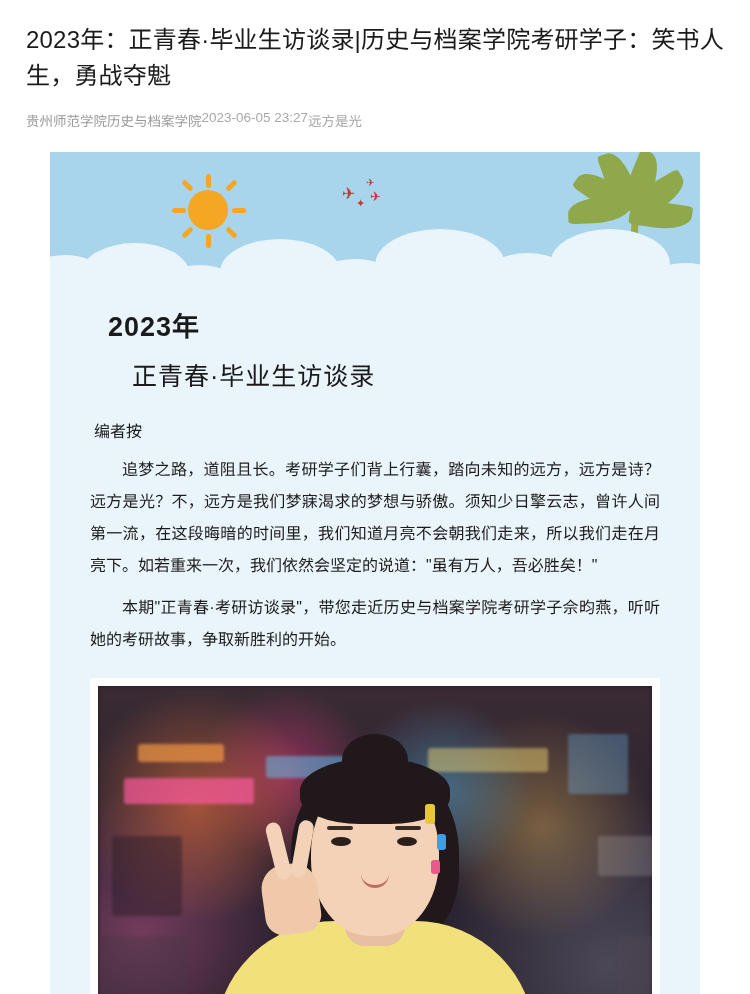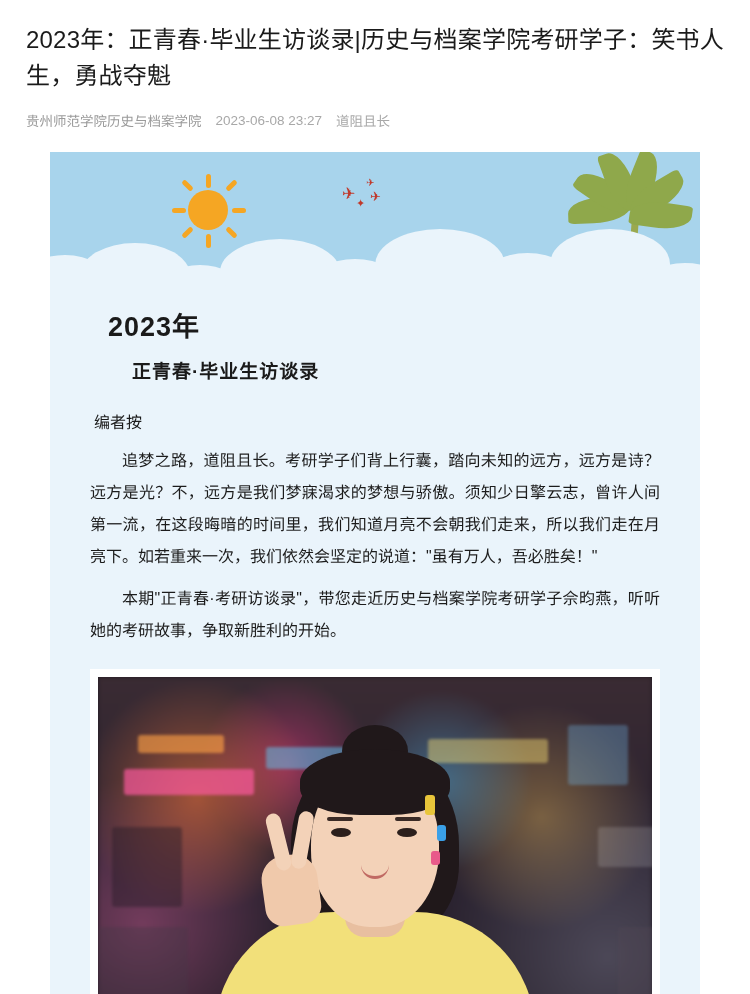--- a/index.html
+++ b/index.html
@@ -23,22 +23,21 @@
   .article-title {
     font-size: 24px;
     line-height: 36px;
     color: #1a1a1a;
     font-weight: 400;
     margin: 0 0 16px 0;
     letter-spacing: 0.2px;
   }
   .meta-row {
     display: flex;
-    align-items: center;
-    gap: 14px;
+    align-items: flex-start;
     font-size: 13.5px;
     color: #9a9a9a;
     margin-bottom: 22px;
   }
   .meta-account {
     color: #9a9a9a;
   }
   .meta-time {
     color: #a8a8a8;
   }
@@ -125,22 +124,22 @@
     padding: 10px 0 0 0;
   }
   .poster-year {
     font-size: 27px;
     font-weight: bold;
     color: #1a1a1a;
     margin: 8px 0 0 58px;
     letter-spacing: 1px;
   }
   .poster-sub {
-    font-size: 19px;
-    font-weight: bold;
+    font-size: 25px;
+    font-weight: normal;
     color: #1a1a1a;
     margin: 12px 0 26px 82px;
     letter-spacing: 1px;
   }
   .editor-label {
     font-size: 16px;
     font-weight: normal;
     color: #1a1a1a;
     margin: 0 0 12px 44px;
   }
@@ -309,22 +308,22 @@
 </style>
 </head>
 <body>
 
 <div class="article">
 
   <h1 class="article-title">2023年：正青春·毕业生访谈录|历史与档案学院考研学子：笑书人生，勇战夺魁</h1>
 
   <div class="meta-row">
     <span class="meta-account">贵州师范学院历史与档案学院</span>
-    <span class="meta-time">2023-06-08 23:27</span>
-    <span class="meta-location">道阻且长</span>
+    <span class="meta-time">2023-06-05 23:27</span>
+    <span class="meta-location">远方是光</span>
   </div>
 
   <div class="poster">
 
     <div class="sky">
 
       <div class="sun"></div>
       <div class="sun-ray" style="left:156px; top:22px; width:5px; height:14px;"></div>
       <div class="sun-ray" style="left:156px; top:82px; width:5px; height:14px;"></div>
       <div class="sun-ray" style="left:122px; top:56px; width:14px; height:5px;"></div>

